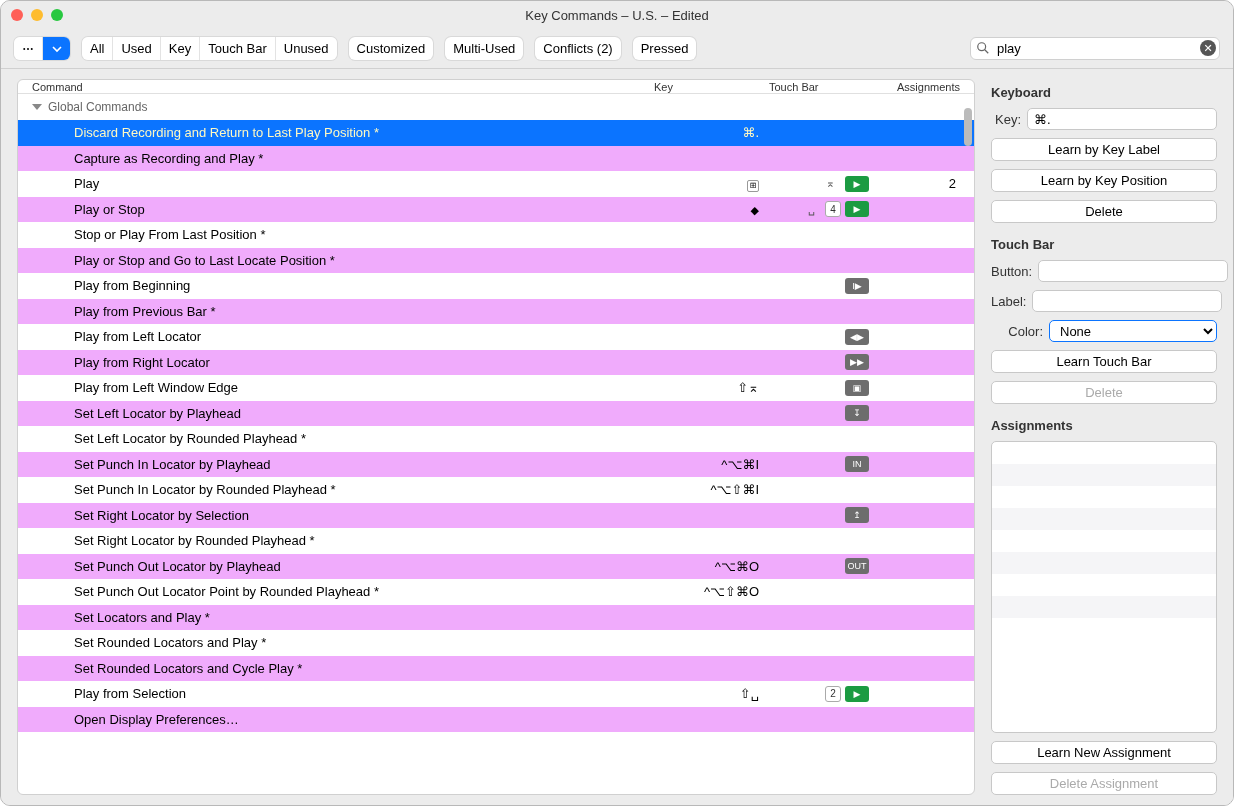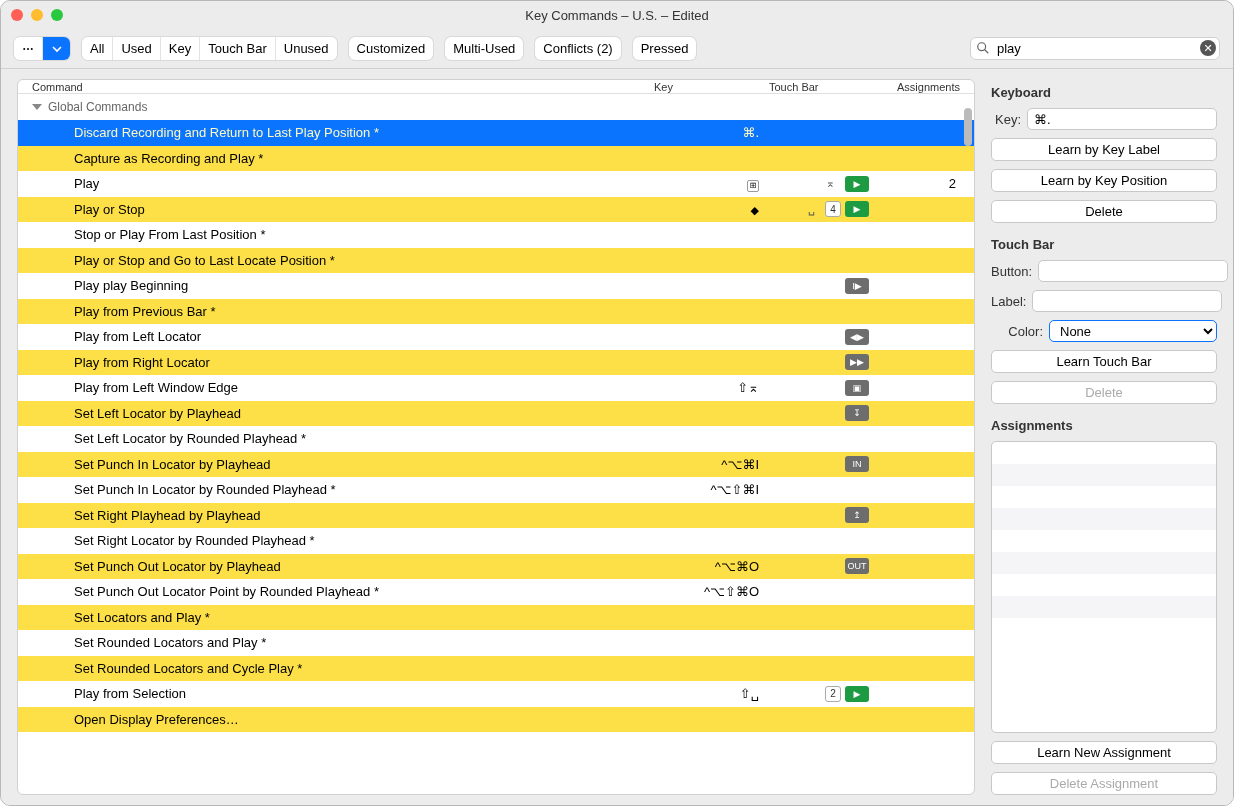--- a/index.html
+++ b/index.html
@@ -143,21 +143,21 @@
   width: 0; height: 0;
   border-left: 5px solid transparent;
   border-right: 5px solid transparent;
   border-top: 6px solid #888;
 }
 .row {
   height: 25.5px;
   display: flex;
   align-items: center;
 }
-.row.alt { background: #fde047; }
+.row.alt { background: #f0abfc; }
 .row.sel { background: #0b74ff; color: #fef9c3; }
 .cell-c { flex: 1; padding-left: 56px; }
 .cell-k { width: 115px; text-align: right; padding-right: 10px; font-size: 13px; }
 .cell-t { width: 110px; display:flex; align-items:center; justify-content:flex-end; padding-right: 10px; gap: 4px;}
 .cell-a { width: 95px; text-align: right; padding-right: 18px; }
 .tbicon {
   display: inline-flex;
   width: 24px; height: 16px;
   border-radius: 3px;
   align-items: center; justify-content: center;
@@ -351,21 +351,21 @@
             <div class="cell-t"></div>
             <div class="cell-a"></div>
           </div>
           <div class="row alt">
             <div class="cell-c">Play or Stop and Go to Last Locate Position *</div>
             <div class="cell-k"></div>
             <div class="cell-t"></div>
             <div class="cell-a"></div>
           </div>
           <div class="row">
-            <div class="cell-c">Play play Beginning</div>
+            <div class="cell-c">Play from Beginning</div>
             <div class="cell-k"></div>
             <div class="cell-t">
               <span class="tbicon gray">I▶</span>
             </div>
             <div class="cell-a"></div>
           </div>
           <div class="row alt">
             <div class="cell-c">Play from Previous Bar *</div>
             <div class="cell-k"></div>
             <div class="cell-t"></div>
@@ -417,21 +417,21 @@
             </div>
             <div class="cell-a"></div>
           </div>
           <div class="row">
             <div class="cell-c">Set Punch In Locator by Rounded Playhead *</div>
             <div class="cell-k">^⌥⇧⌘I</div>
             <div class="cell-t"></div>
             <div class="cell-a"></div>
           </div>
           <div class="row alt">
-            <div class="cell-c">Set Right Playhead by Playhead</div>
+            <div class="cell-c">Set Right Locator by Selection</div>
             <div class="cell-k"></div>
             <div class="cell-t">
               <span class="tbicon gray">↥</span>
             </div>
             <div class="cell-a"></div>
           </div>
           <div class="row">
             <div class="cell-c">Set Right Locator by Rounded Playhead *</div>
             <div class="cell-k"></div>
             <div class="cell-t"></div>

